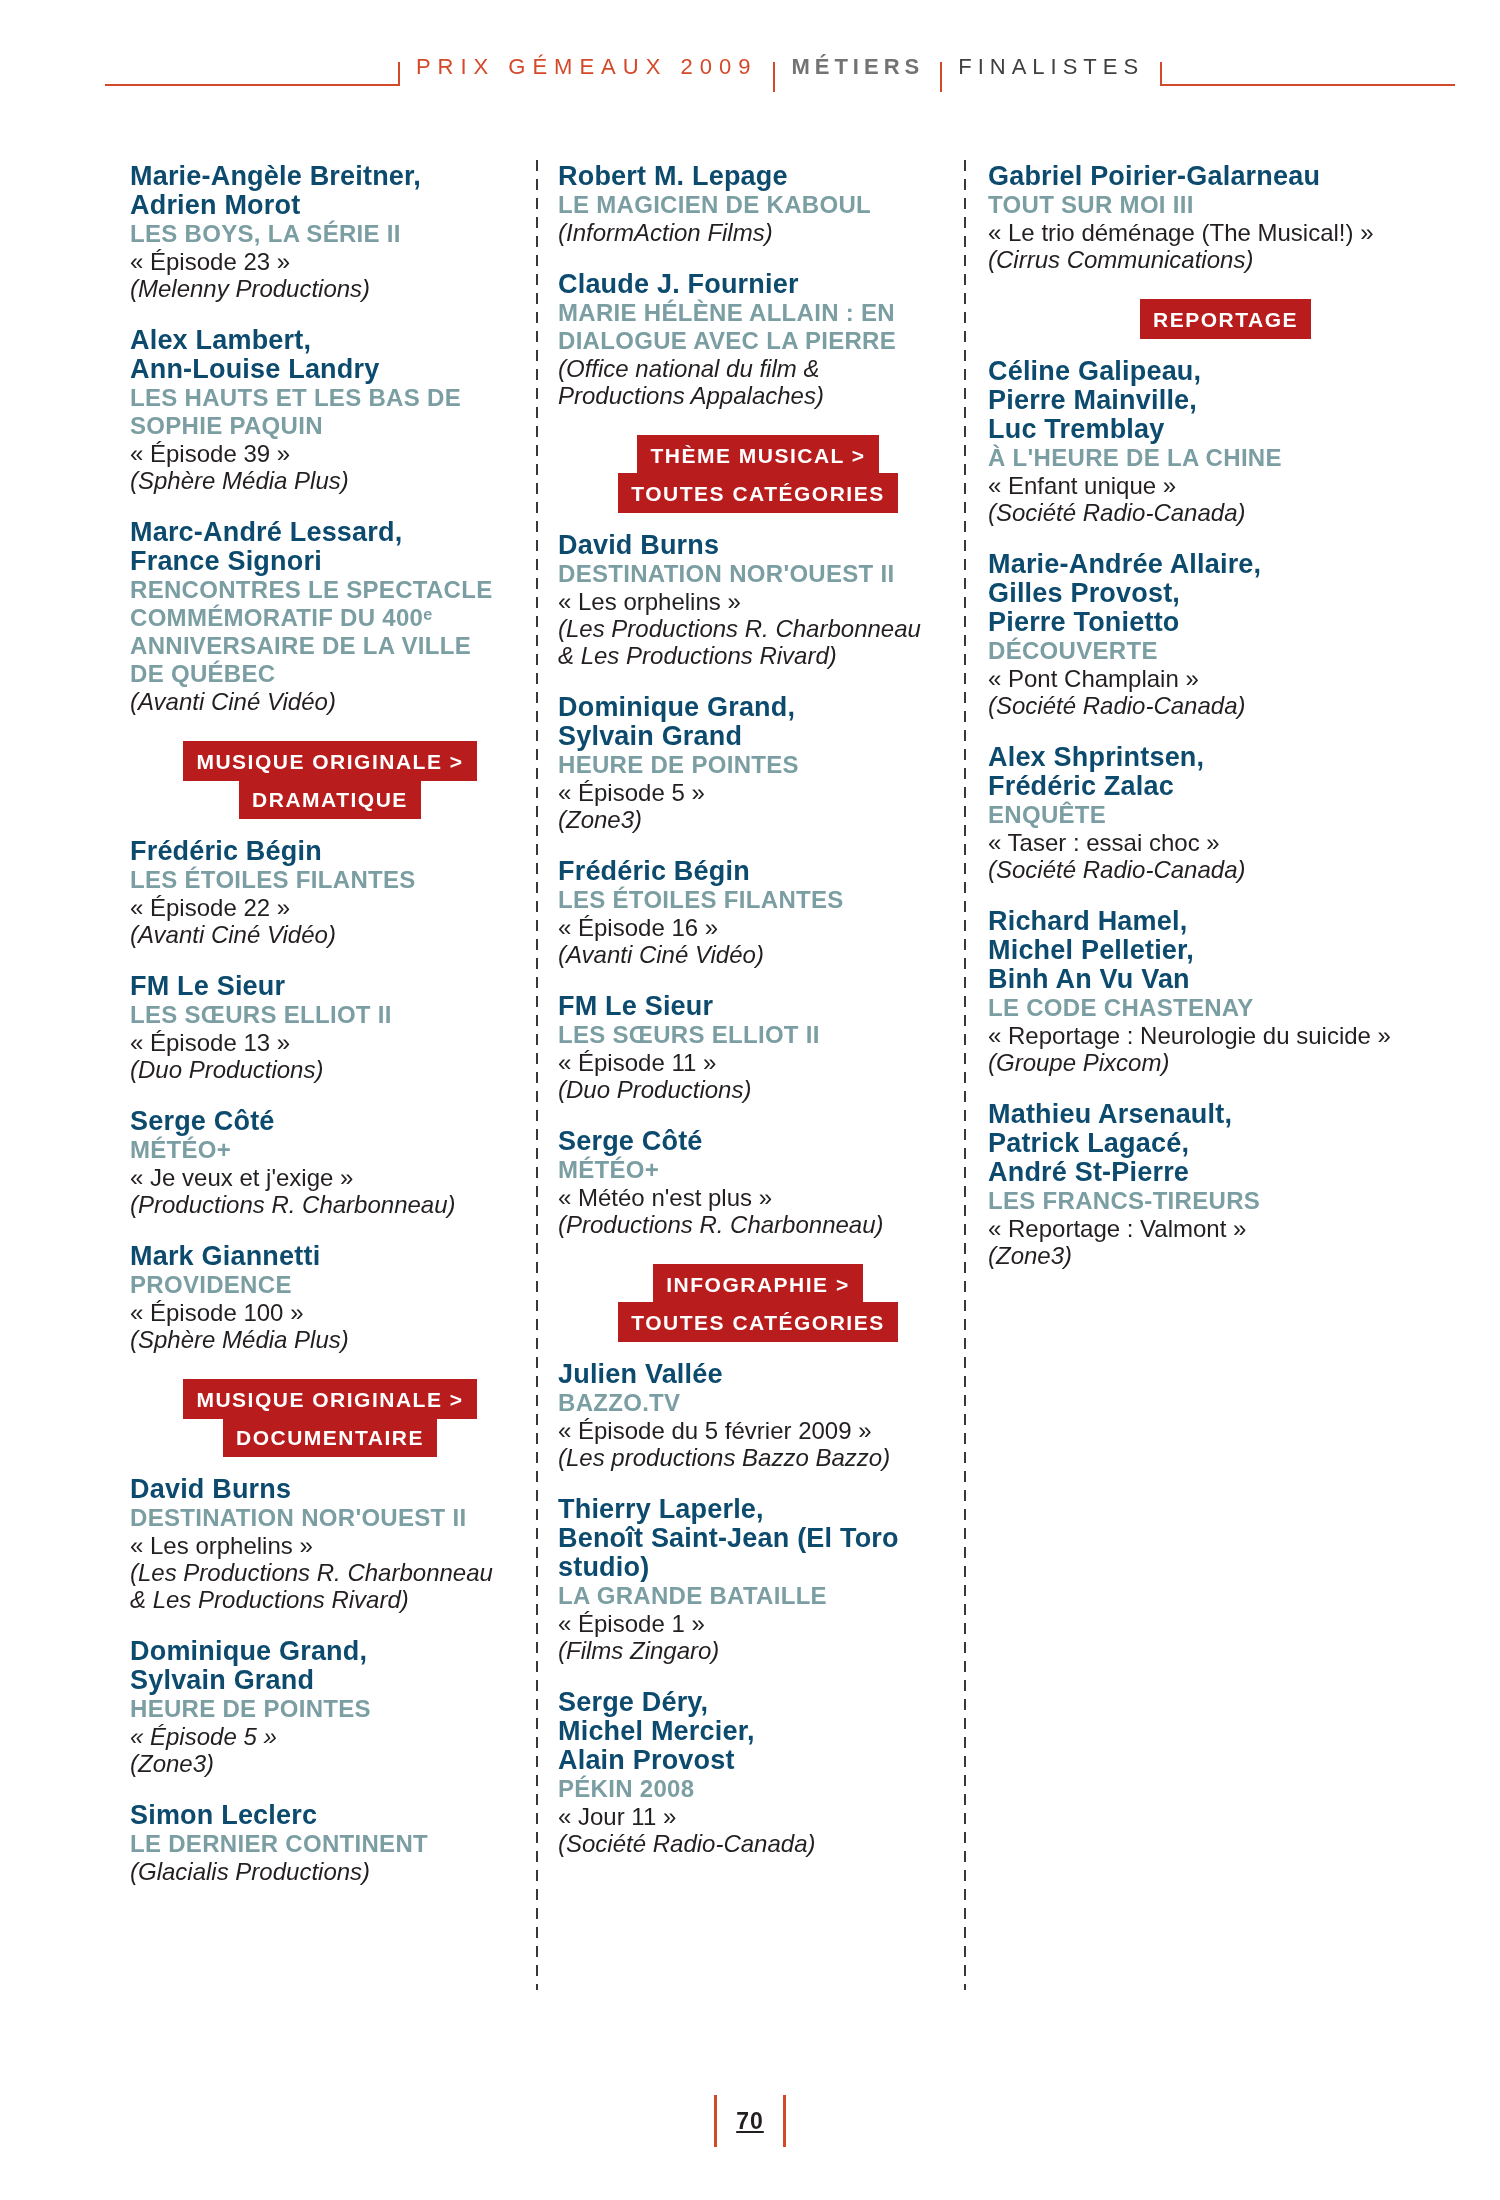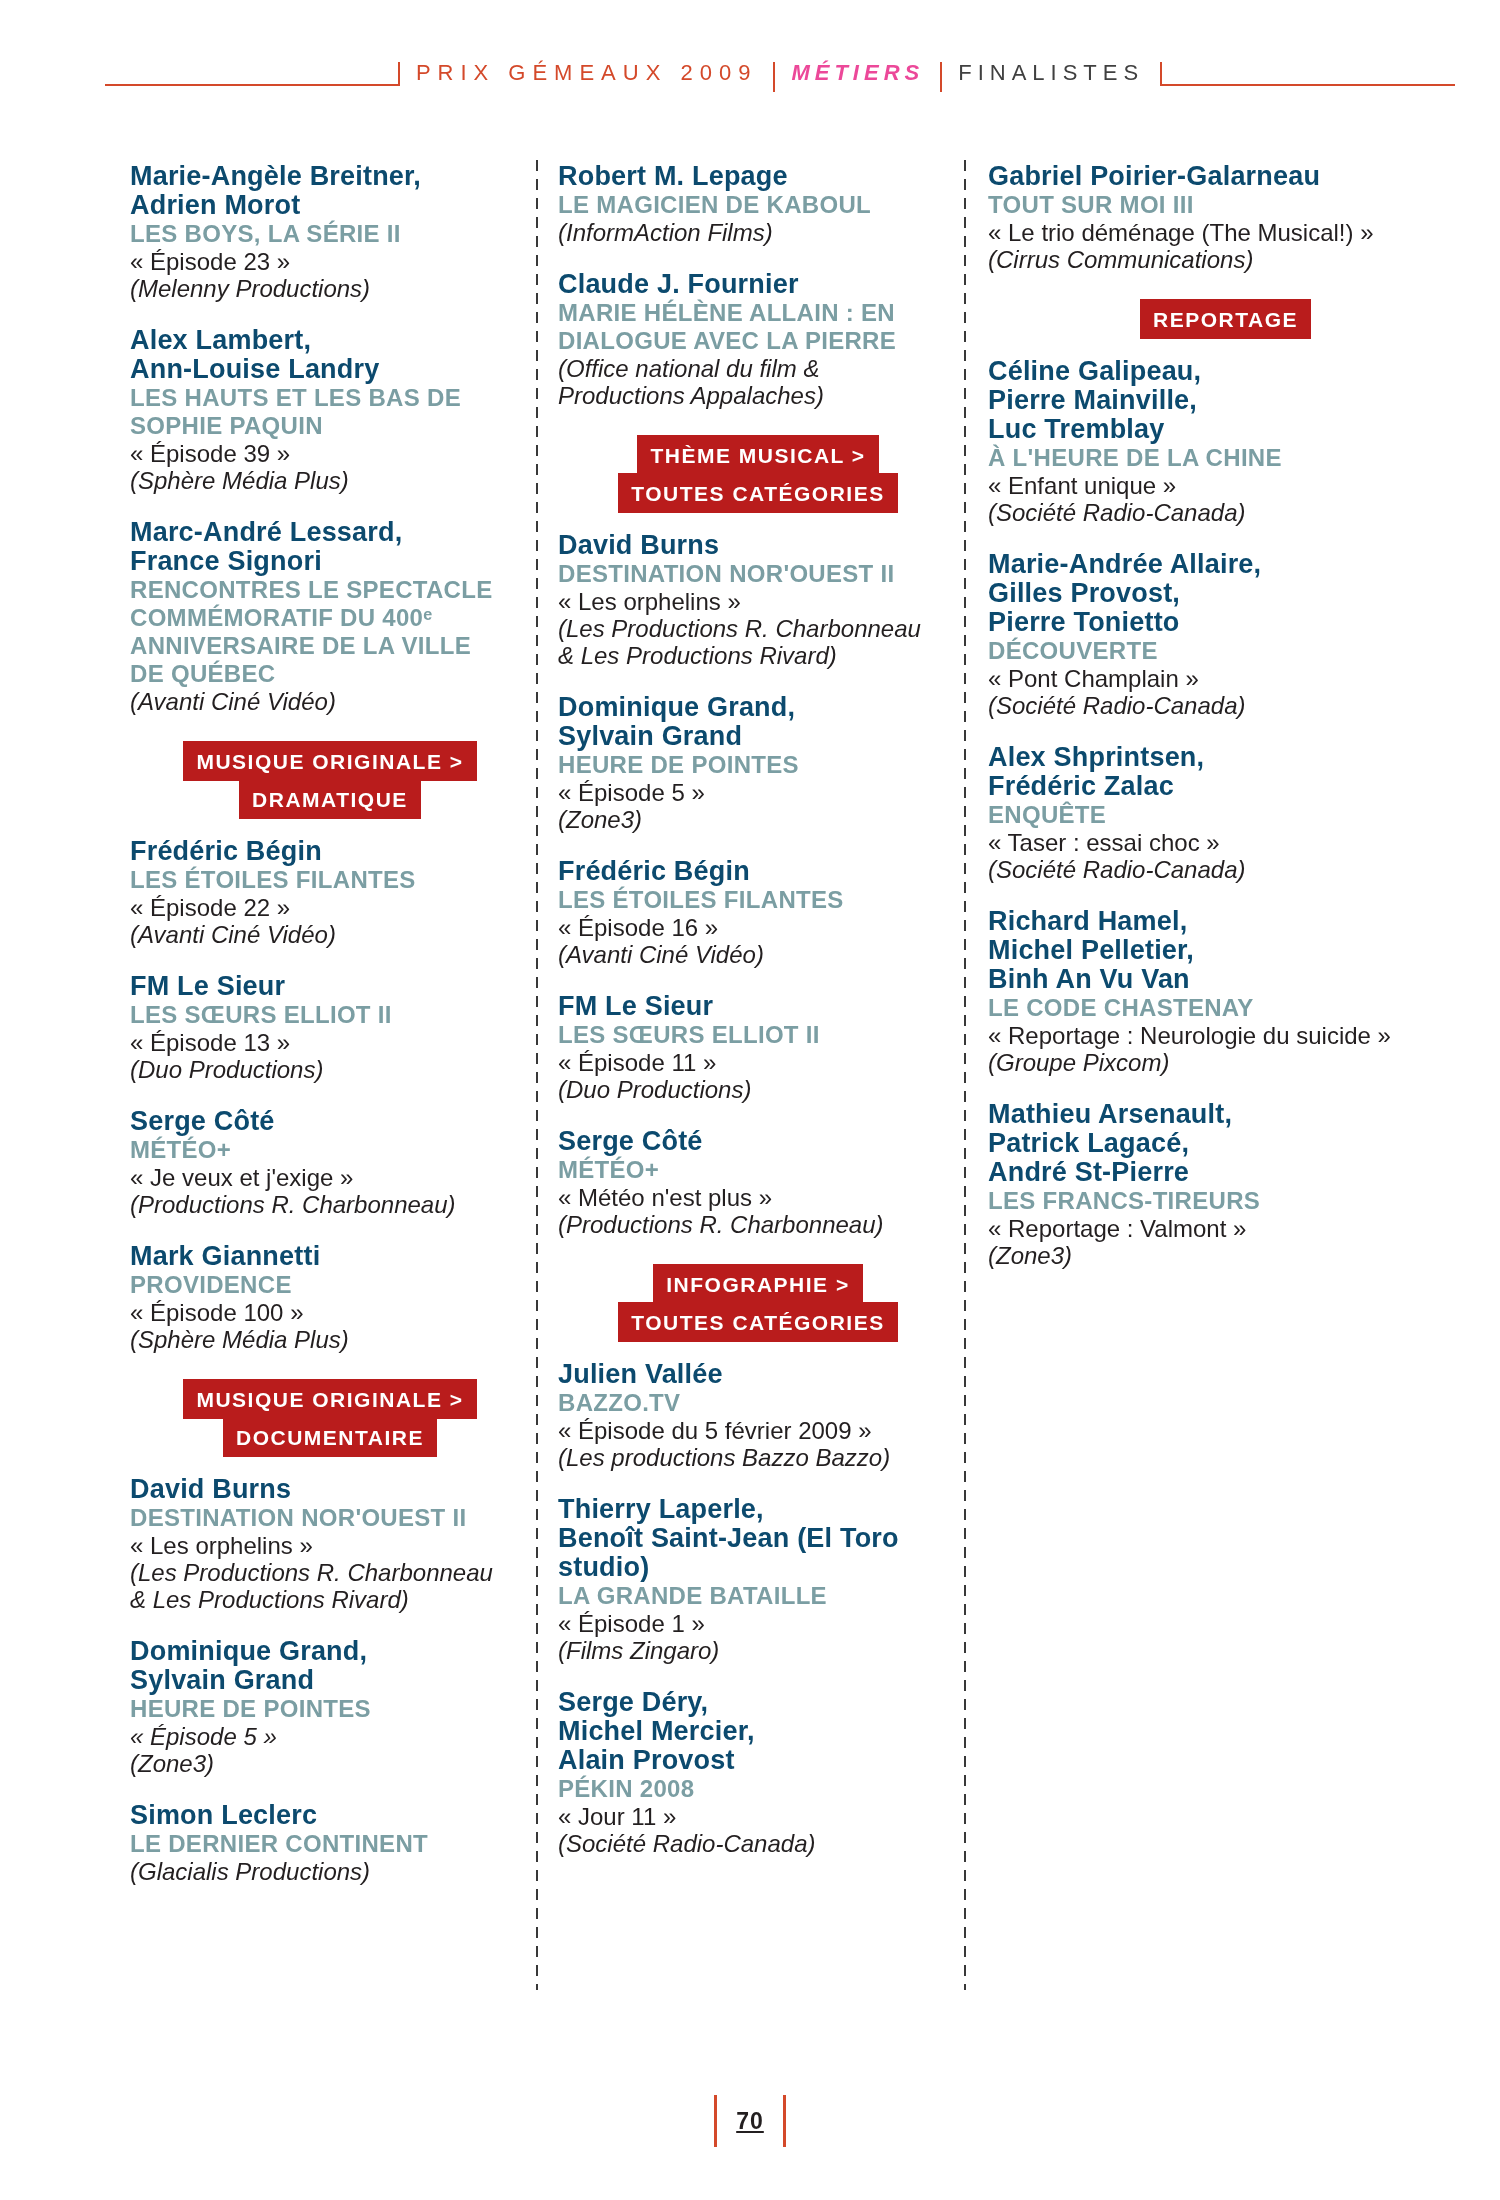--- a/index.html
+++ b/index.html
@@ -10,23 +10,23 @@
   }
   
   .hdr{
     position:absolute;left:105px;right:45px;top:58px;height:34px;
     display:flex;align-items:flex-end;
   }
   .rule{flex:1;position:relative;height:26px;}
   .rule::before{content:'';position:absolute;left:0;right:0;bottom:6px;height:2px;background:#d4492a;}
   .rule.left::after{content:'';position:absolute;right:0;bottom:6px;width:2px;height:24px;background:#d4492a;}
   .rule.right::after{content:'';position:absolute;left:0;bottom:6px;width:2px;height:24px;background:#d4492a;}
-  .hdr .txt{font-size:22px;line-height:26px;margin:6px 16px;white-space:nowrap;}
+  .hdr .txt{font-size:22px;line-height:26px;margin:12px 16px;white-space:nowrap;}
   .hdr .brand{color:#d4492a;letter-spacing:7px;}
-  .hdr .section{color:#ec4899;font-weight:bold;letter-spacing:5px;font-style:italic;}
+  .hdr .section{color:#737373;font-weight:bold;letter-spacing:5px;}
   .hdr .status{color:#404040;letter-spacing:6px;}
   .vsep{width:2px;height:30px;background:#d4492a;align-self:center;margin-top:4px;}
   
   .divider{
     position:absolute;top:160px;height:1830px;width:2px;
     background:repeating-linear-gradient(to bottom,#383838 0 11px,transparent 11px 19px);
   }
   .d1{left:536px;} .d2{left:964px;}
   
   .col{position:absolute;top:162px;}

